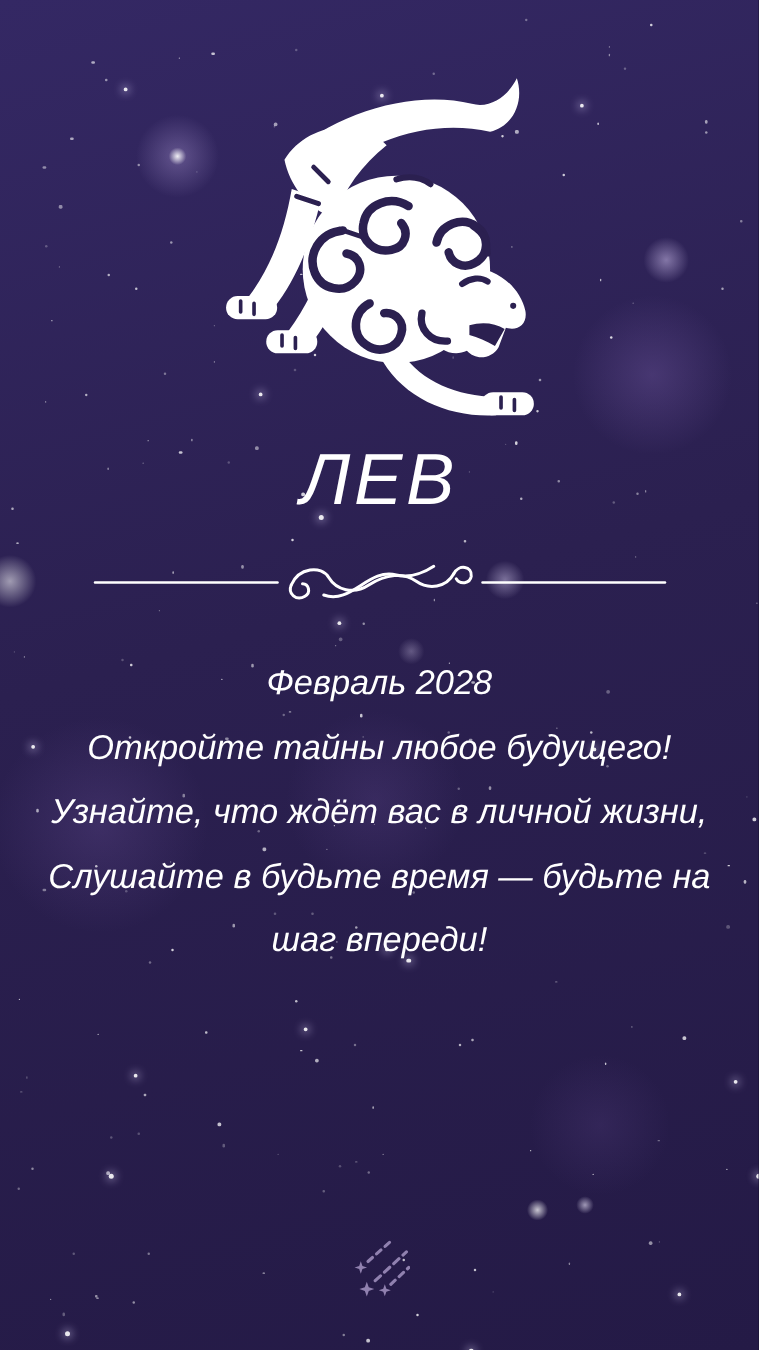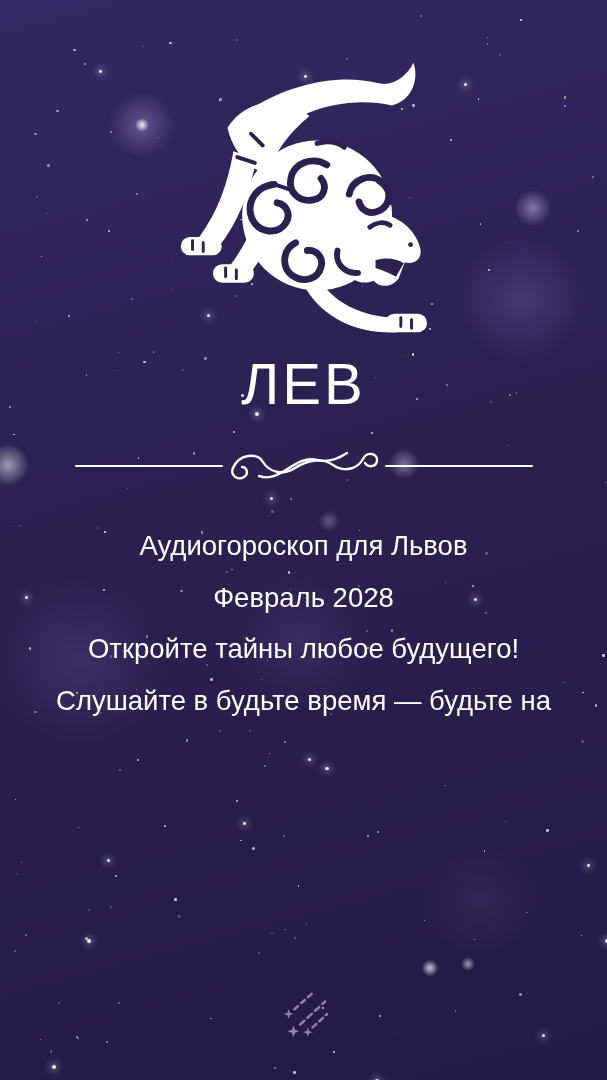--- a/index.html
+++ b/index.html
@@ -16,20 +16,21 @@
       radial-gradient(circle 26px at 533px 208px, rgba(215,200,245,0.5),  rgba(215,200,245,0) 70%),
       radial-gradient(circle 22px at 404px 464px, rgba(220,210,245,0.45), rgba(220,210,245,0) 70%),
       radial-gradient(circle 12px at 430px 968px, rgba(255,255,255,0.75), rgba(255,255,255,0) 70%),
       radial-gradient(circle 10px at 468px 964px, rgba(240,235,255,0.6),  rgba(240,235,255,0) 70%),
       radial-gradient(circle 15px at 329px 521px, rgba(230,220,250,0.3),  rgba(230,220,250,0) 70%),
       radial-gradient(circle 85px at 522px 300px, rgba(140,110,190,0.28), rgba(140,110,190,0) 75%),
       radial-gradient(circle 115px at 80px 660px, rgba(130,100,180,0.22), rgba(130,100,180,0) 75%),
       radial-gradient(circle 95px at 300px 640px, rgba(125,95,175,0.18),  rgba(125,95,175,0) 75%),
       radial-gradient(circle 75px at 480px 900px, rgba(125,95,175,0.15),  rgba(125,95,175,0) 75%),
       linear-gradient(165deg, #342864 0%, #2b2050 45%, #241a46 100%);
+    font-style: italic;
   }
   .stars{position:absolute;inset:0;z-index:1;pointer-events:none;}
   .star{position:absolute;border-radius:50%;background:#fff;}
   .content{position:absolute;inset:0;z-index:2;}
 
   .lion{position:absolute;left:178px;top:50px;width:250px;height:292px;}
   .lion svg{width:100%;height:100%;display:block;}
 
   .title{
     position:absolute;left:0;top:352px;width:100%;
@@ -329,24 +330,25 @@
           <path d="M4,22 C10,8 28,6 34,16 C40,26 54,30 66,22 C80,13 94,12 104,19 C114,26 128,24 134,13"></path>
           <path d="M4,22 C1,29 8,35 15,31 C20,28 18,21 13,21"></path>
           <path d="M134,13 C138,5 149,7 148,15 C147,21 139,22 136,17"></path>
           <path d="M30,30 C52,38 66,8 88,14 C100,17 112,11 118,7"></path>
         </g>
       </svg>
       <span class="line"></span>
     </div>
 
     <div class="body-text">
-        <div class="body-line">Аудиогороскоп для Львов</div>
         <div class="body-line">Февраль 2028</div>
         <div class="body-line">Откройте тайны любое будущего!</div>
+        <div class="body-line">Узнайте, что ждёт вас в личной жизни,</div>
         <div class="body-line">Слушайте в будьте время — будьте на</div>
+        <div class="body-line">шаг впереди!</div>
       </div>
 
     <div class="footer">
       <svg class="brand-icon" viewBox="0 0 50 50" xmlns="http://www.w3.org/2000/svg">
         <g stroke="#9a8ab8" stroke-width="2.6" stroke-linecap="round" fill="none">
           <path d="M15,20 L33,4" stroke-dasharray="5 4.5"></path>
           <path d="M21,36 L47,12" stroke-dasharray="6 4.5"></path>
           <path d="M34,39 L49,25" stroke-dasharray="5 4.5"></path>
         </g>
         <g fill="#9a8ab8" stroke="none">

